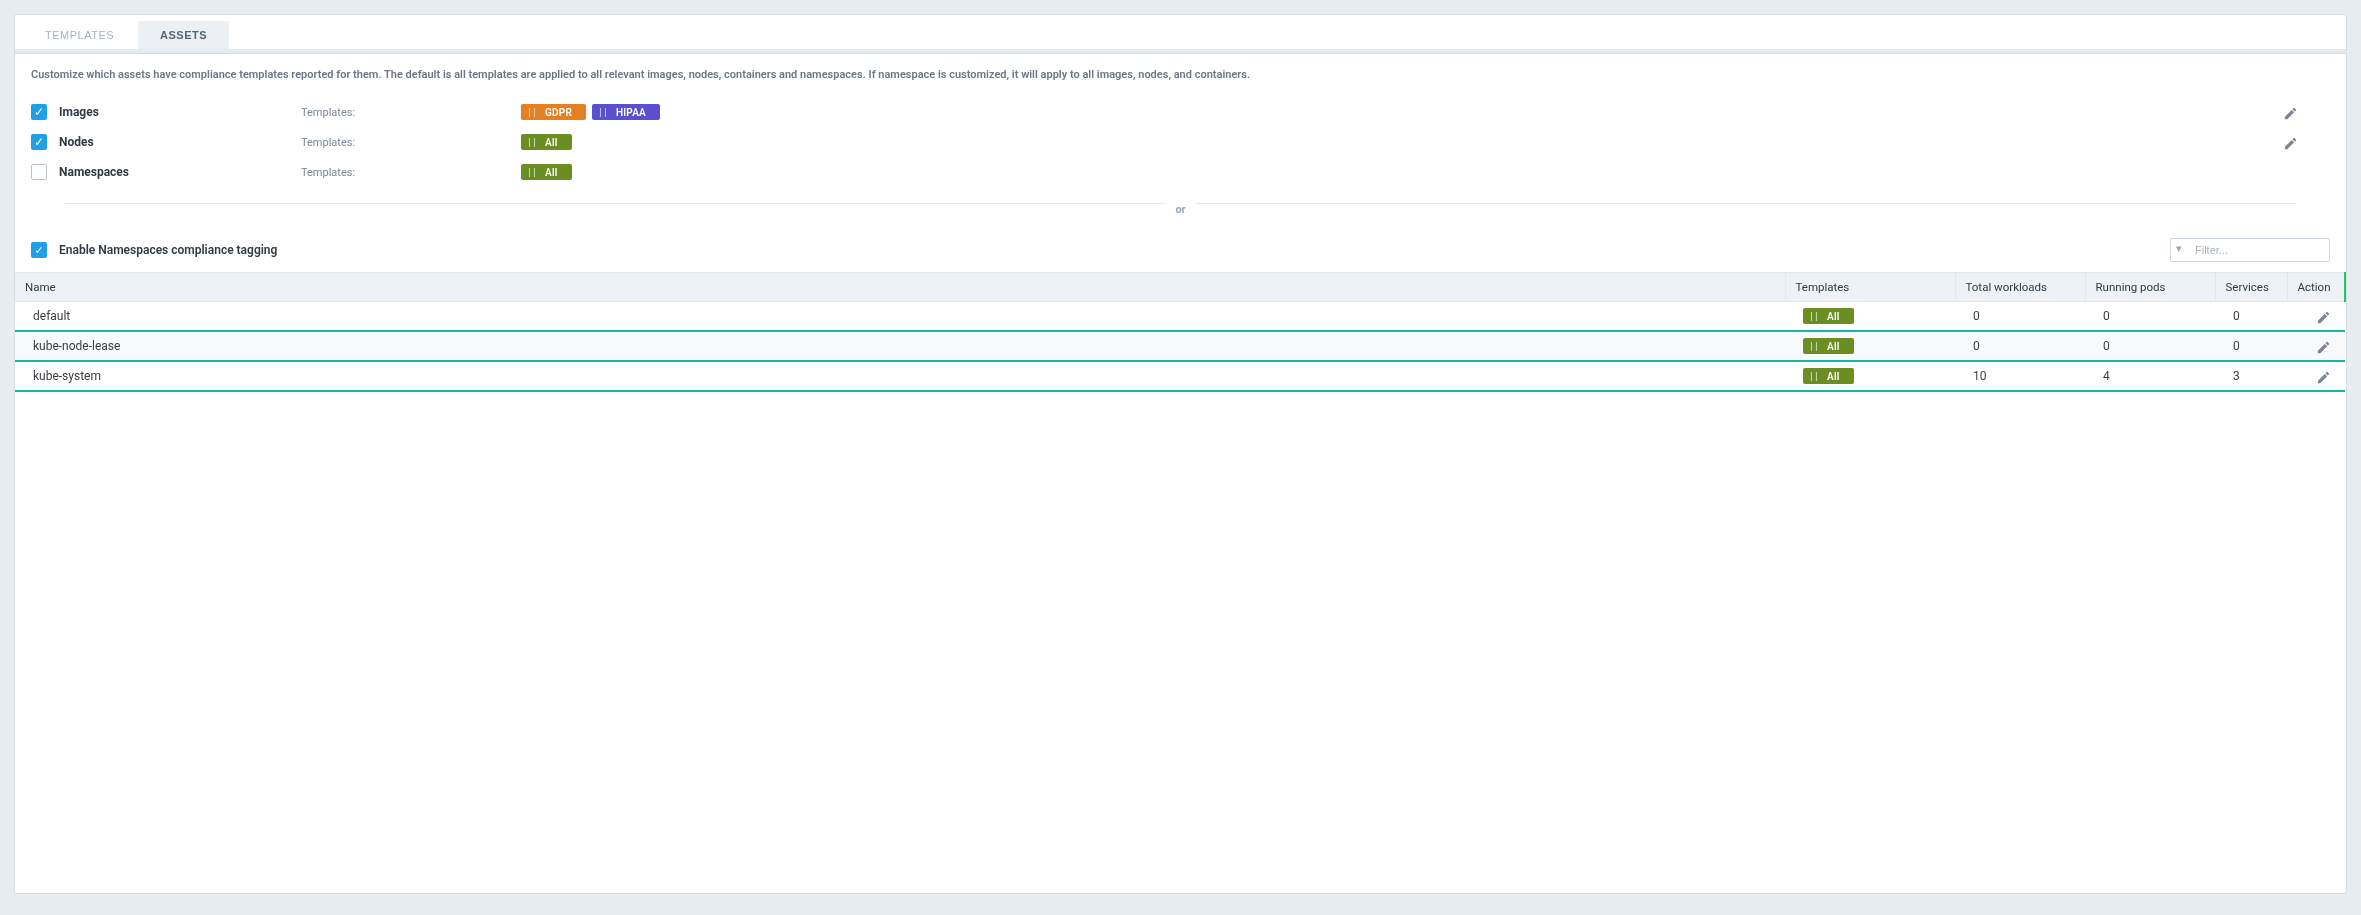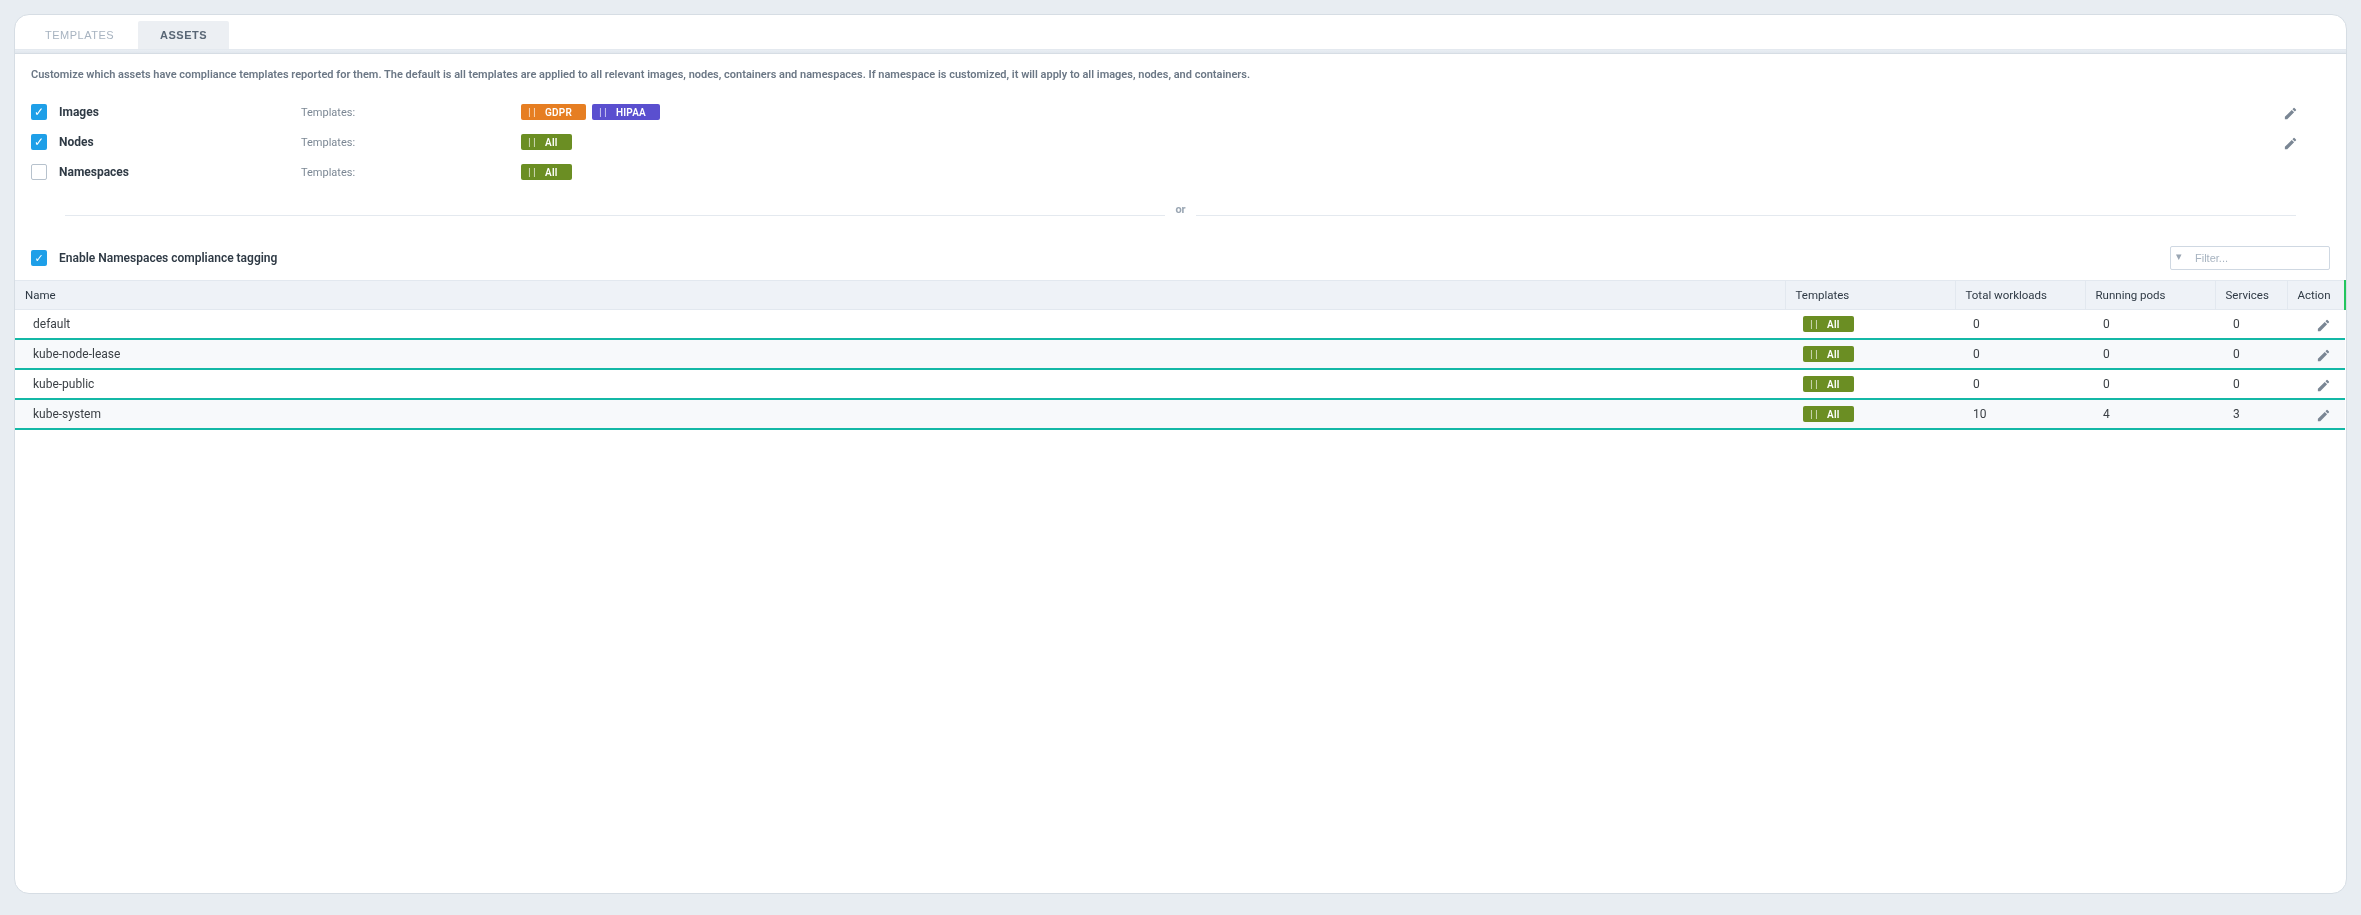--- a/index.html
+++ b/index.html
@@ -6,21 +6,21 @@
   body {
     font-family: -apple-system, BlinkMacSystemFont, "Segoe UI", Roboto, "Helvetica Neue", Arial, sans-serif;
     background: #e8edf2;
     padding: 14px;
     font-size: 12px;
     color: #3a3f44;
   }
   .panel {
     background: #fff;
     border: 1px solid #d6dde4;
-    border-radius: 15px;
+    border-radius: 3px;
     min-height: 880px;
     position: relative;
   }
   
   .tabs {
     display: flex;
     border-bottom: 1px solid #e4e9ef;
     padding: 0 8px;
     margin-top: 6px;
   }
@@ -90,21 +90,21 @@
   .badge.all   { background: #6b8e23; }
   .badge.gdpr  { background: #e67e22; }
   .badge.hipaa { background: #5a4fcf; }
   .edit-cell { width: 80px; text-align: right; padding-right: 32px; }
   .edit-icon {
     color: #7a8694; cursor: pointer; font-size: 15px;
   }
 
   
   .or-divider {
-    display: flex; align-items: flex-end; margin: 6px 50px 20px 50px; font-weight: bold;
+    display: flex; align-items: flex-start; margin: 6px 50px 12px 50px; font-weight: bold;
   }
   .or-divider .line { flex: 1; height: 1px; background: #e4e9ef; }
   .or-divider .word { padding: 0 10px; font-size: 11px; color: #9aa6b3; }
 
   
   .ns-enable-row {
     display: flex; align-items: center; padding: 10px 16px;
   }
   .ns-check {
     width: 16px; height: 16px; background: #1e9fe8; color: #fff;
@@ -257,30 +257,20 @@
           <td><span class="badge all"><span class="pipes">||</span>All</span></td>
           <td>0</td>
           <td>0</td>
           <td>0</td>
           <td class="actions"><span class="edit-icon"><svg class="pencil" viewBox="0 0 24 24">
                 <path d="M3 17.25V21h3.75l11-11.03-3.75-3.75L3 17.25zM20.71 7.04a1 1 0 0 0 0-1.41l-2.34-2.34a1 1 0 0 0-1.41 0l-1.83 1.83 3.75 3.75 1.83-1.83z"></path>
               </svg></span></td>
         </tr>
         <tr>
           <td>kube-node-lease</td>
-          <td><span class="badge all"><span class="pipes">||</span>All</span></td>
-          <td>0</td>
-          <td>0</td>
-          <td>0</td>
-          <td class="actions"><span class="edit-icon"><svg class="pencil" viewBox="0 0 24 24">
-                <path d="M3 17.25V21h3.75l11-11.03-3.75-3.75L3 17.25zM20.71 7.04a1 1 0 0 0 0-1.41l-2.34-2.34a1 1 0 0 0-1.41 0l-1.83 1.83 3.75 3.75 1.83-1.83z"></path>
-              </svg></span></td>
-        </tr>
-        <tr>
-          <td>kube-public</td>
           <td><span class="badge all"><span class="pipes">||</span>All</span></td>
           <td>0</td>
           <td>0</td>
           <td>0</td>
           <td class="actions"><span class="edit-icon"><svg class="pencil" viewBox="0 0 24 24">
                 <path d="M3 17.25V21h3.75l11-11.03-3.75-3.75L3 17.25zM20.71 7.04a1 1 0 0 0 0-1.41l-2.34-2.34a1 1 0 0 0-1.41 0l-1.83 1.83 3.75 3.75 1.83-1.83z"></path>
               </svg></span></td>
         </tr>
         <tr>
           <td>kube-system</td>

